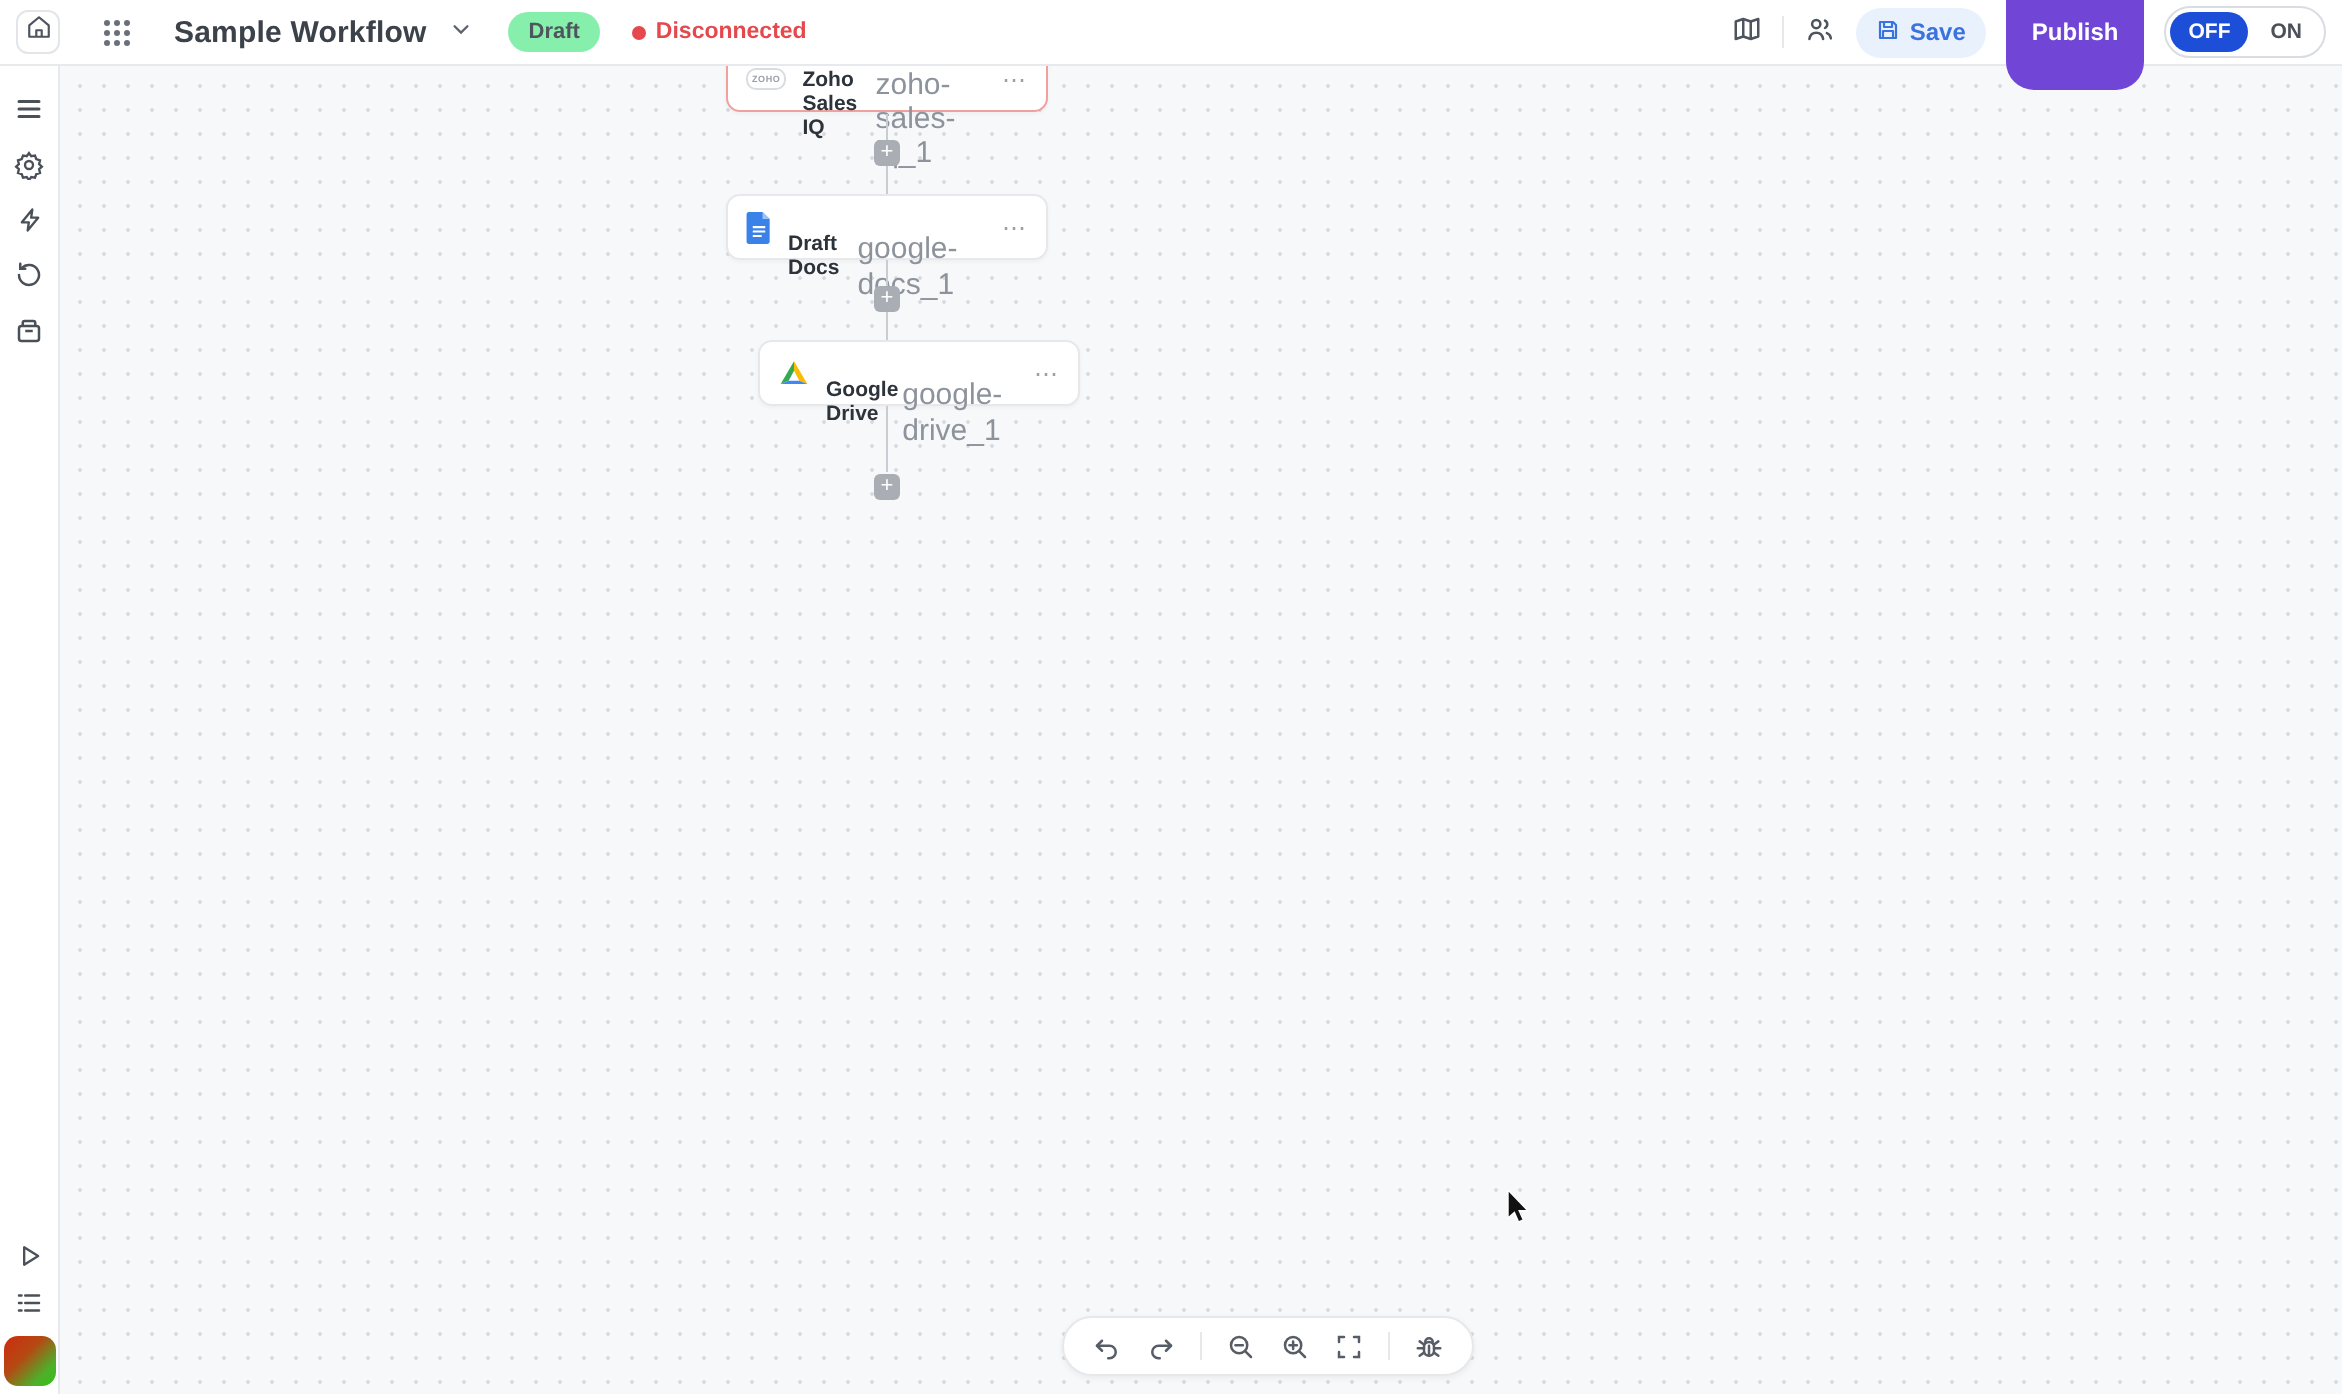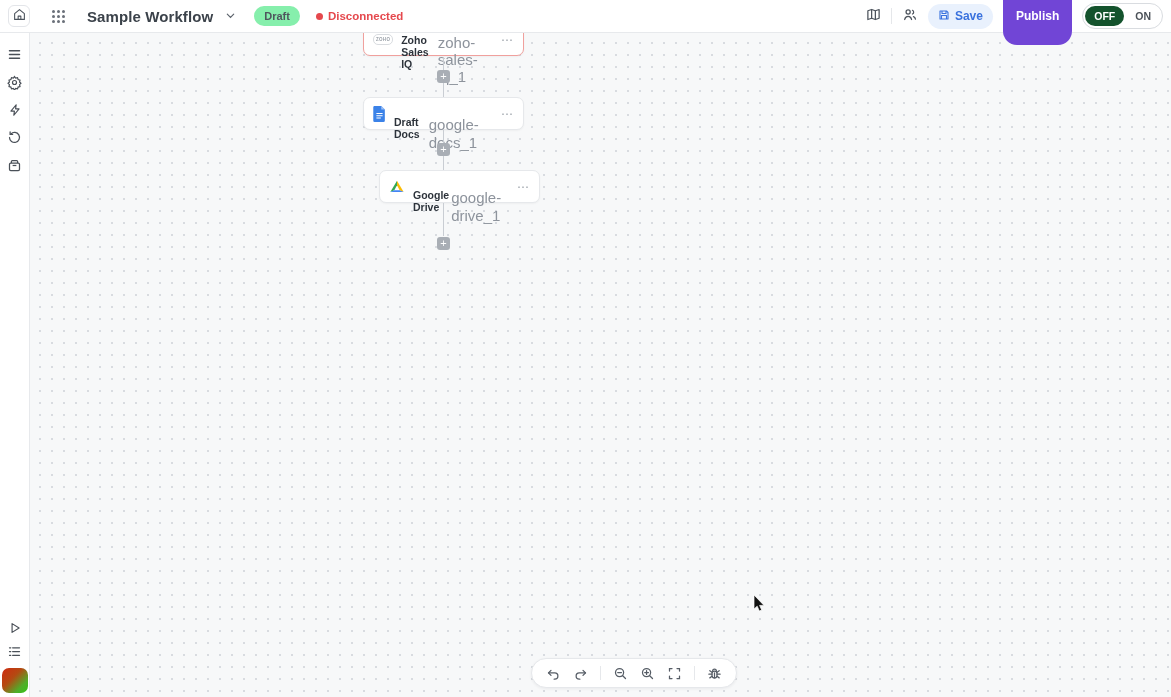--- a/index.html
+++ b/index.html
@@ -38,21 +38,21 @@
   .publish-btn {
     background:#7145d6; color:#ffffff; font-size:12px; font-weight:700;
     padding:22px 13px; border-radius:14px; border:none; cursor:pointer;
   }
   .toggle {
     display:flex; align-items:center; background:#fff; border:1px solid #d9dce0;
     border-radius:14px; padding:2px; gap:2px;
   }
   .toggle .opt { font-size:10.5px; font-weight:700; padding:4px 9px; border-radius:11px; cursor:pointer; }
   .toggle .opt.on-state { color:#4b5158; background:transparent; }
-  .toggle .opt.off-state { color:#fff; background:#14532d; }
+  .toggle .opt.off-state { color:#fff; background:#1d4ed8; }
 
   
   .sidebar {
     position:absolute; left:0; top:33px; width:30px; height:664px; background:#ffffff;
     border-right:1px solid #e7e9ec; display:flex; flex-direction:column; align-items:center;
     padding:14px 0 4px 0; z-index:20;
   }
   .sb-top { display:flex; flex-direction:column; gap:13px; align-items:center; }
   .sb-bottom { margin-top:auto; display:flex; flex-direction:column; gap:9px; align-items:center; }
   .sb-icon { color:#4a5058; cursor:pointer; display:flex; }

